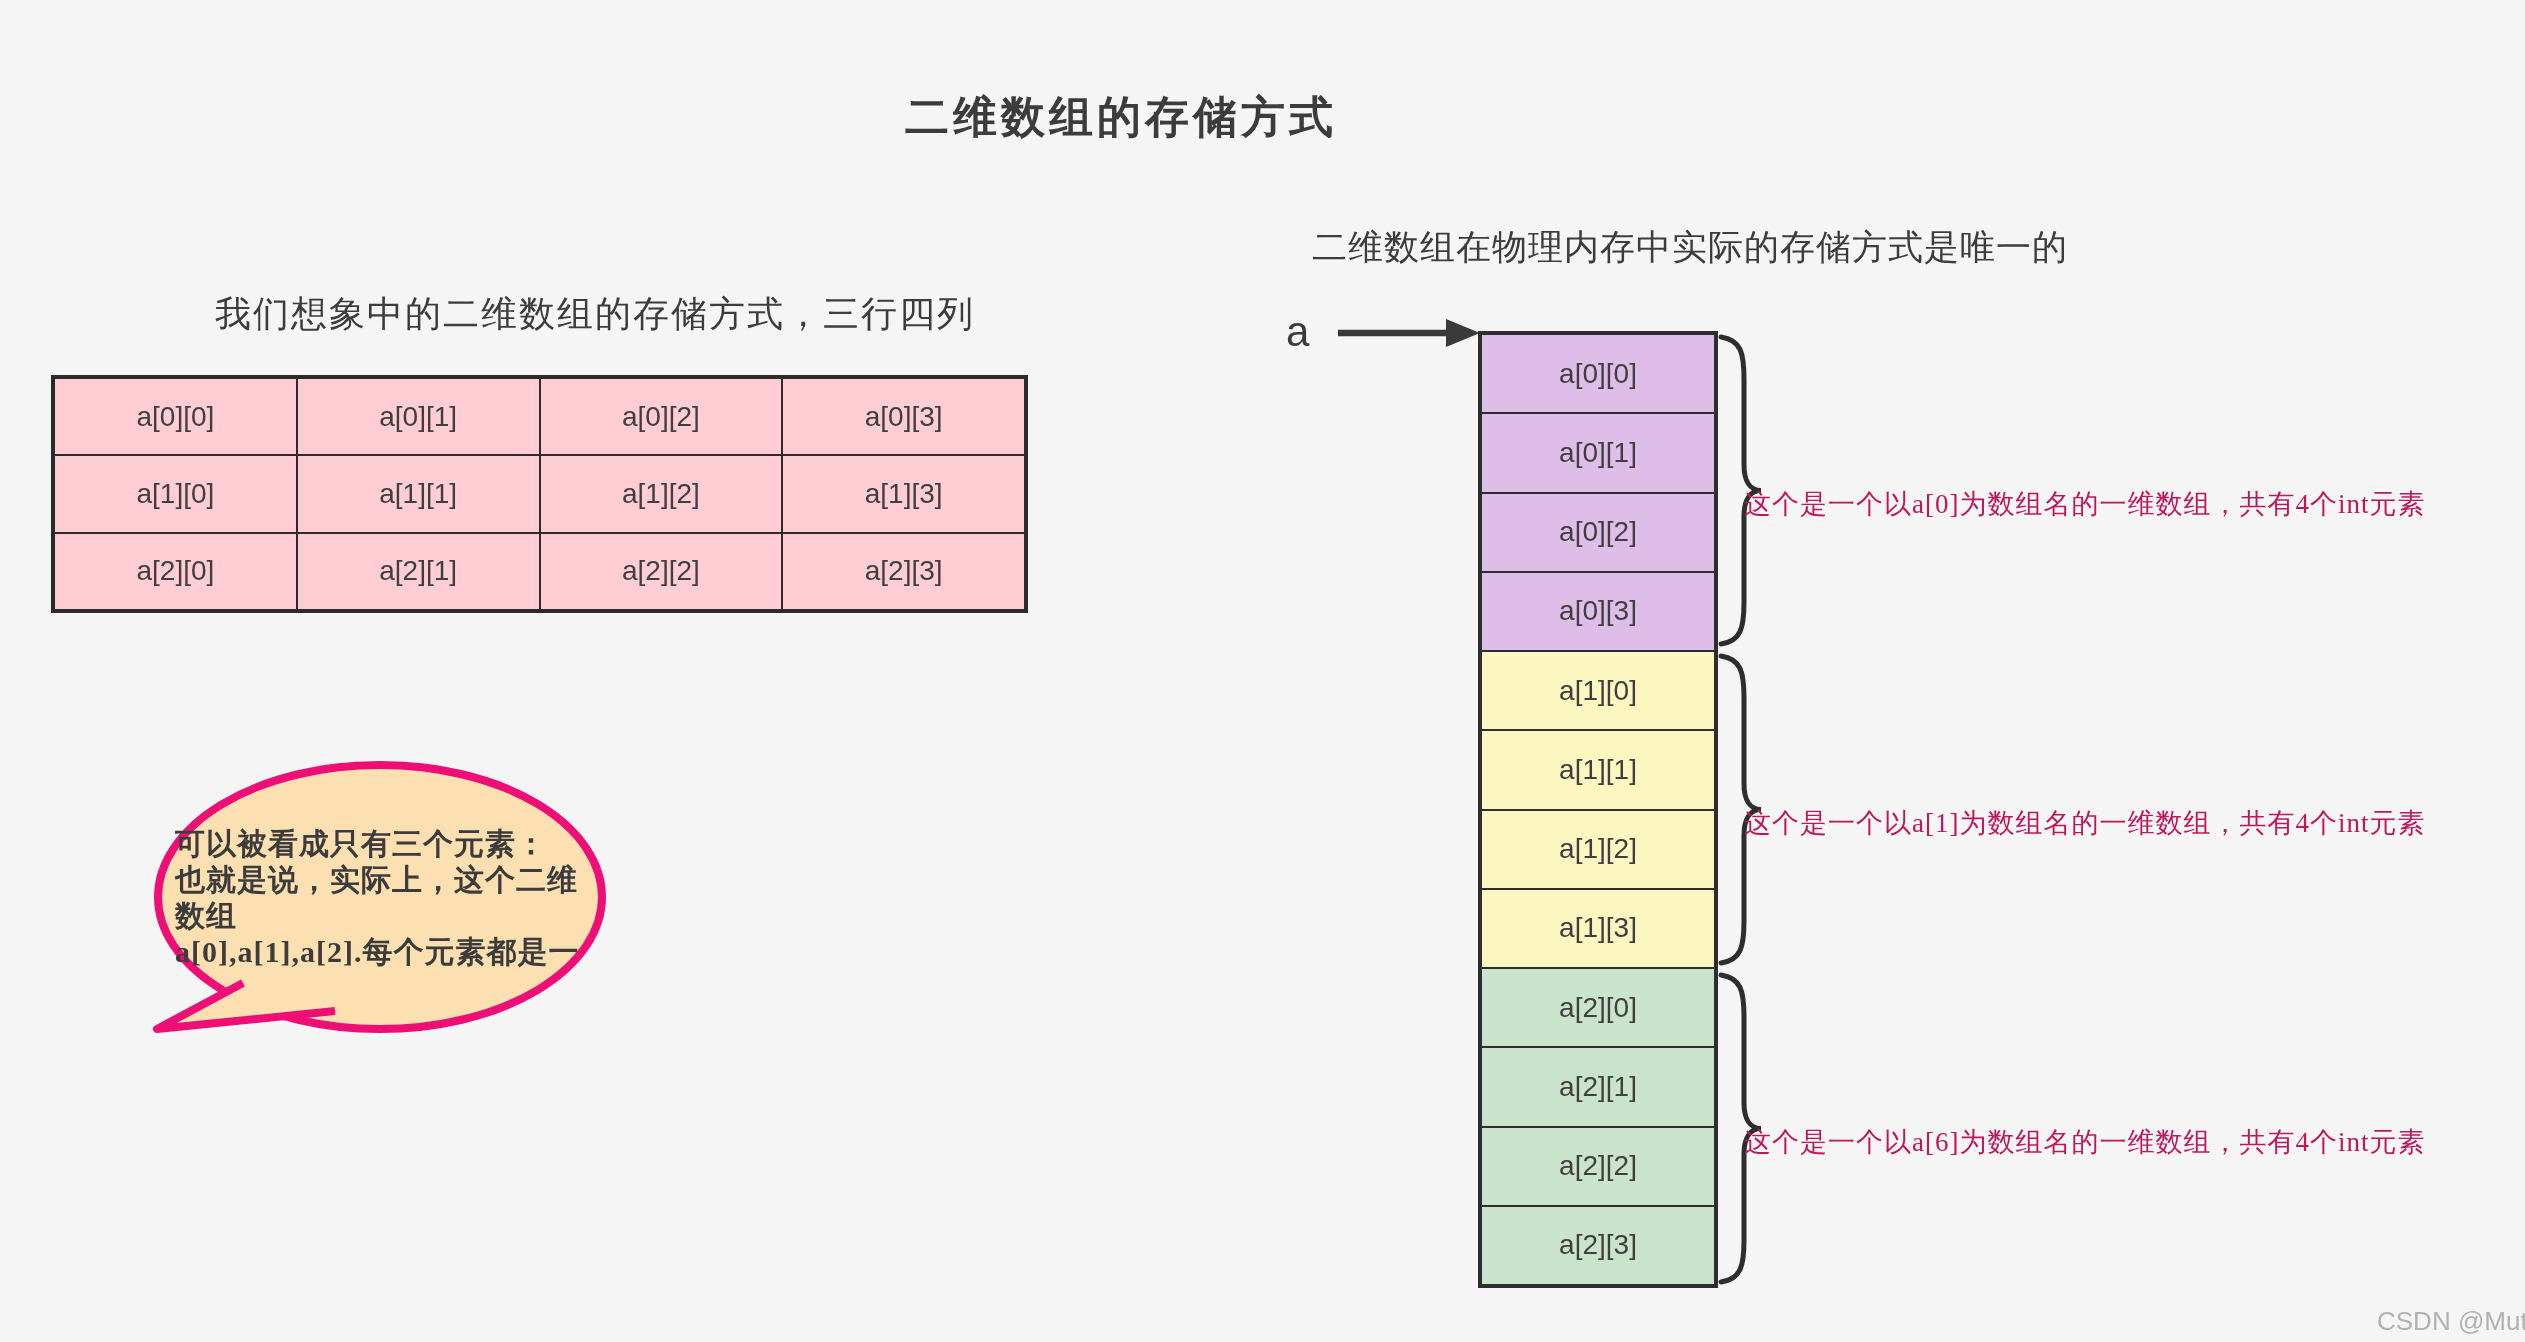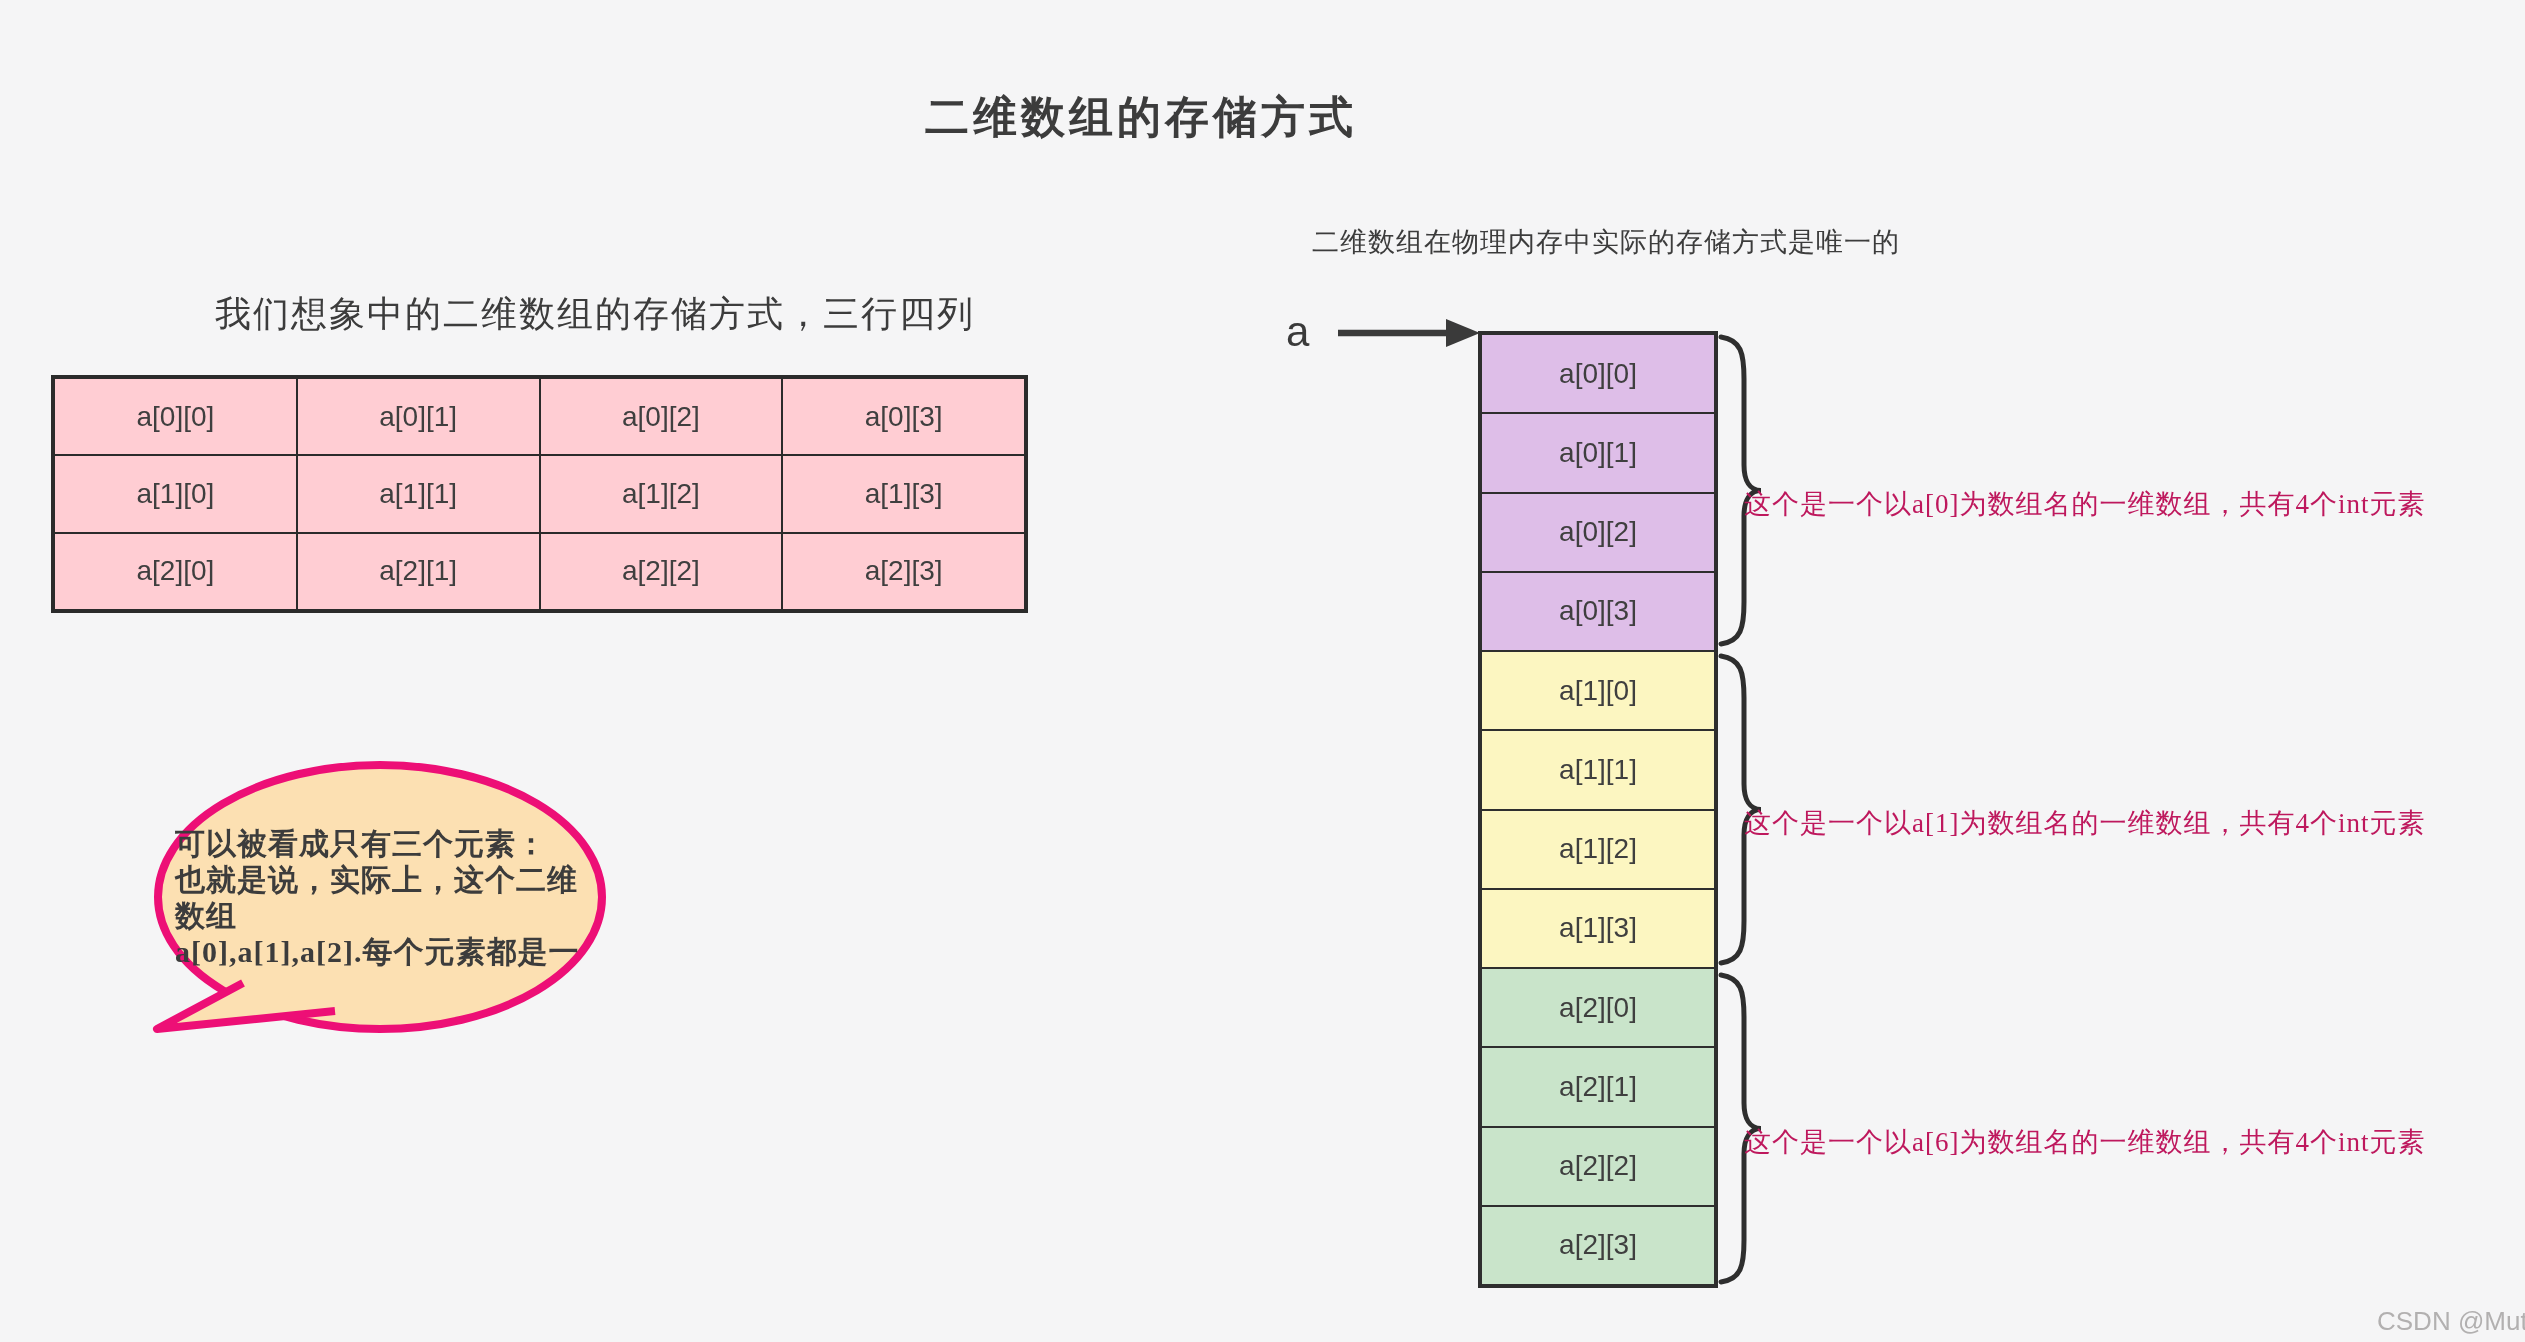--- a/index.html
+++ b/index.html
@@ -11,31 +11,31 @@
     overflow:hidden;
     color:#3a3a3a;
   }
   .abs{position:absolute;}
 
   
   .page-title{
     left:905px;top:88px;width:420px;
     font-family:"Liberation Serif", serif;
     font-size:44px;font-weight:bold;color:#3c3c3c;
-    letter-spacing:4px;text-align:center;white-space:nowrap;margin-left:20px;
+    letter-spacing:4px;text-align:center;white-space:nowrap;
   }
   .left-caption{
     left:215px;top:290px;
     font-family:"Liberation Serif", serif;
     font-size:36px;color:#3c3c3c;letter-spacing:2px;white-space:nowrap;
   }
   .right-caption{
     left:1312px;top:224px;
     font-family:"Liberation Serif", serif;
-    font-size:27px;color:#3c3c3c;letter-spacing:1px;white-space:nowrap;
+    font-size:35px;color:#3c3c3c;letter-spacing:1px;white-space:nowrap;
   }
 
   
   .grid-table{
     left:51px;top:375px;width:977px;height:238px;
     display:grid;grid-template-columns:repeat(4,1fr);grid-template-rows:repeat(3,1fr);
     border:3px solid #2b2b2b;box-sizing:border-box;
   }
   .grid-table .cell{
     border:1.5px solid #2b2b2b;

